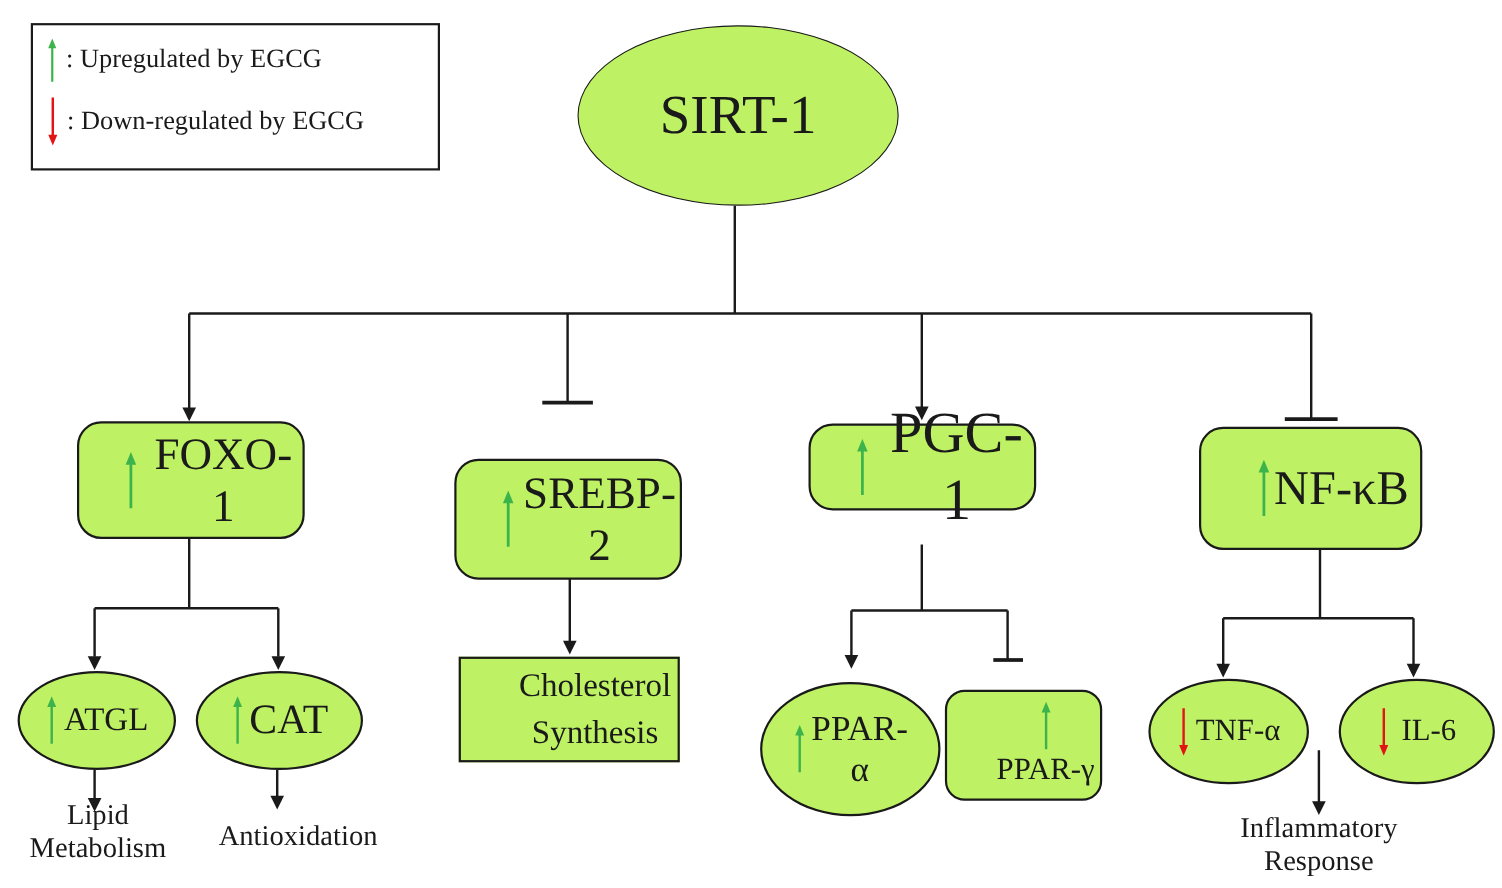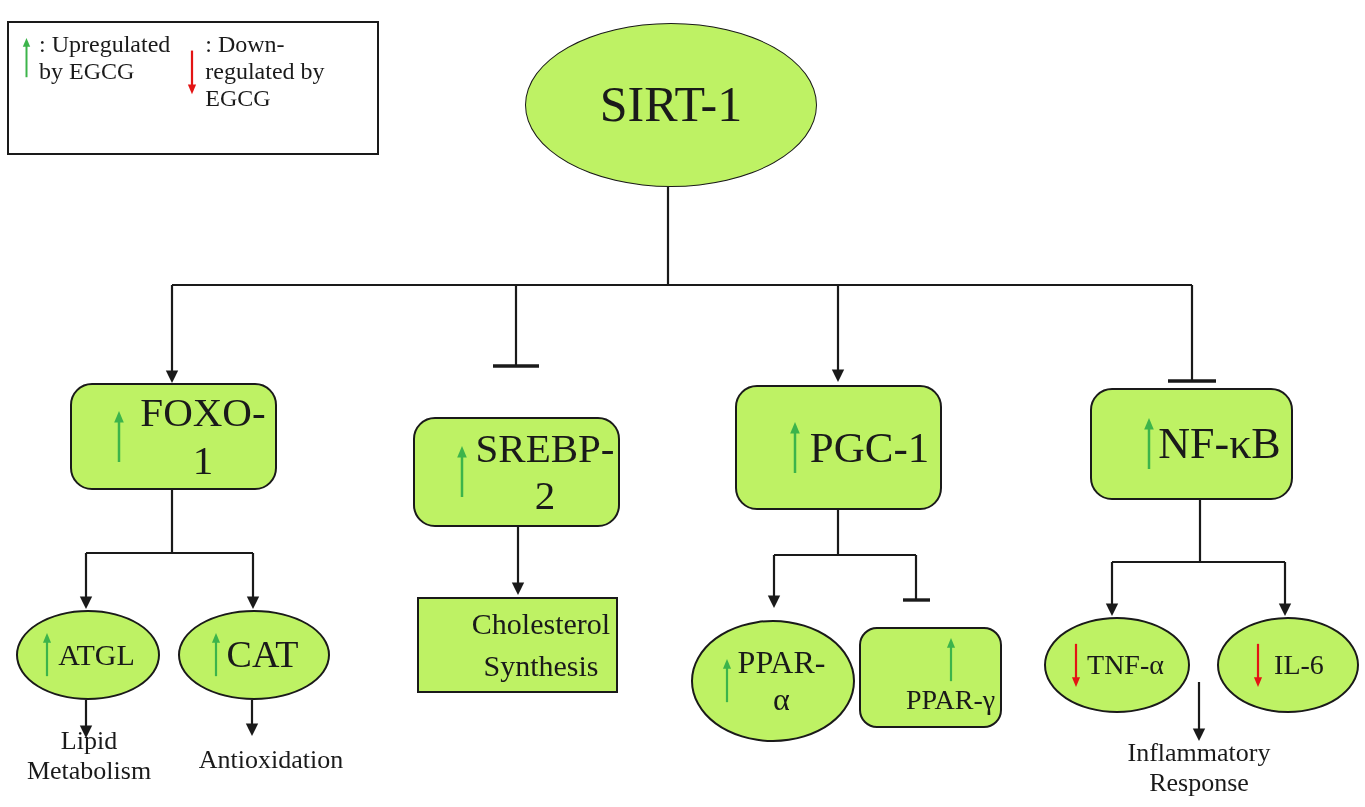--- a/index.html
+++ b/index.html
@@ -30,32 +30,32 @@
 
   .nodearrow{flex:0 0 auto;display:block;}
   .up{color:var(--up,#3cb44b);}
   .down{color:var(--down,#e31414);}
   .h52{width:14px;height:52px;}
   .h46{width:12px;height:46px;}
   .h44{width:12px;height:44px;}
   .h40{width:11px;height:40px;}
 
   #legend{
-    left:7px;top:21px;width:372px;height:134px;
+    left:28px;top:21px;width:372px;height:134px;
     border:2px solid var(--ink,#1a1a1a);
-    display:flex;flex-direction:row;justify-content:space-around;
+    display:flex;flex-direction:column;justify-content:space-around;
     align-items:flex-start;padding:8px 6px 16px 12px;
   }
   .legend-row{display:flex;align-items:center;gap:7px;}
   .legend-text{font-size:24px;}
 
   #sirt1 {left:525px;top:23px;width:292px;height:164px;font-size:50px;border-width:1.6px;}
   #foxo1 {left:70px;top:383px;width:207px;height:107px;font-size:41px;}
   #srebp2{left:413px;top:378px;width:207px;height:110px;font-size:41px;gap:3px;margin-top:39px;}
-  #pgc1  {left:735px;top:385px;width:207px;height:125px;font-size:43px;gap:8px;}
+  #pgc1  {left:735px;top:385px;width:207px;height:79px;font-size:53px;gap:8px;}
   #nfkb  {left:1090px;top:388px;width:203px;height:112px;font-size:44px;gap:2px;}
   #atgl  {left:16px;top:610px;width:144px;height:90px;font-size:30px;}
   #cat   {left:178px;top:610px;width:152px;height:90px;font-size:38px;}
   #chol  {left:417px;top:597px;width:201px;height:96px;font-size:30px;}
   #chol .label{line-height:1.4;}
   #ppara {left:691px;top:620px;width:164px;height:122px;font-size:32px;}
   #pparg {left:859px;top:627px;width:143px;height:101px;font-size:28px;border-radius:18px;gap:2px;flex-direction:column;}
   #tnfa  {left:1044px;top:617px;width:146px;height:96px;font-size:28px;}
   #il6   {left:1217px;top:617px;width:142px;height:96px;font-size:28px;gap:10px;}
   #lipid {left:3px;top:726px;width:172px;font-size:26px;}

